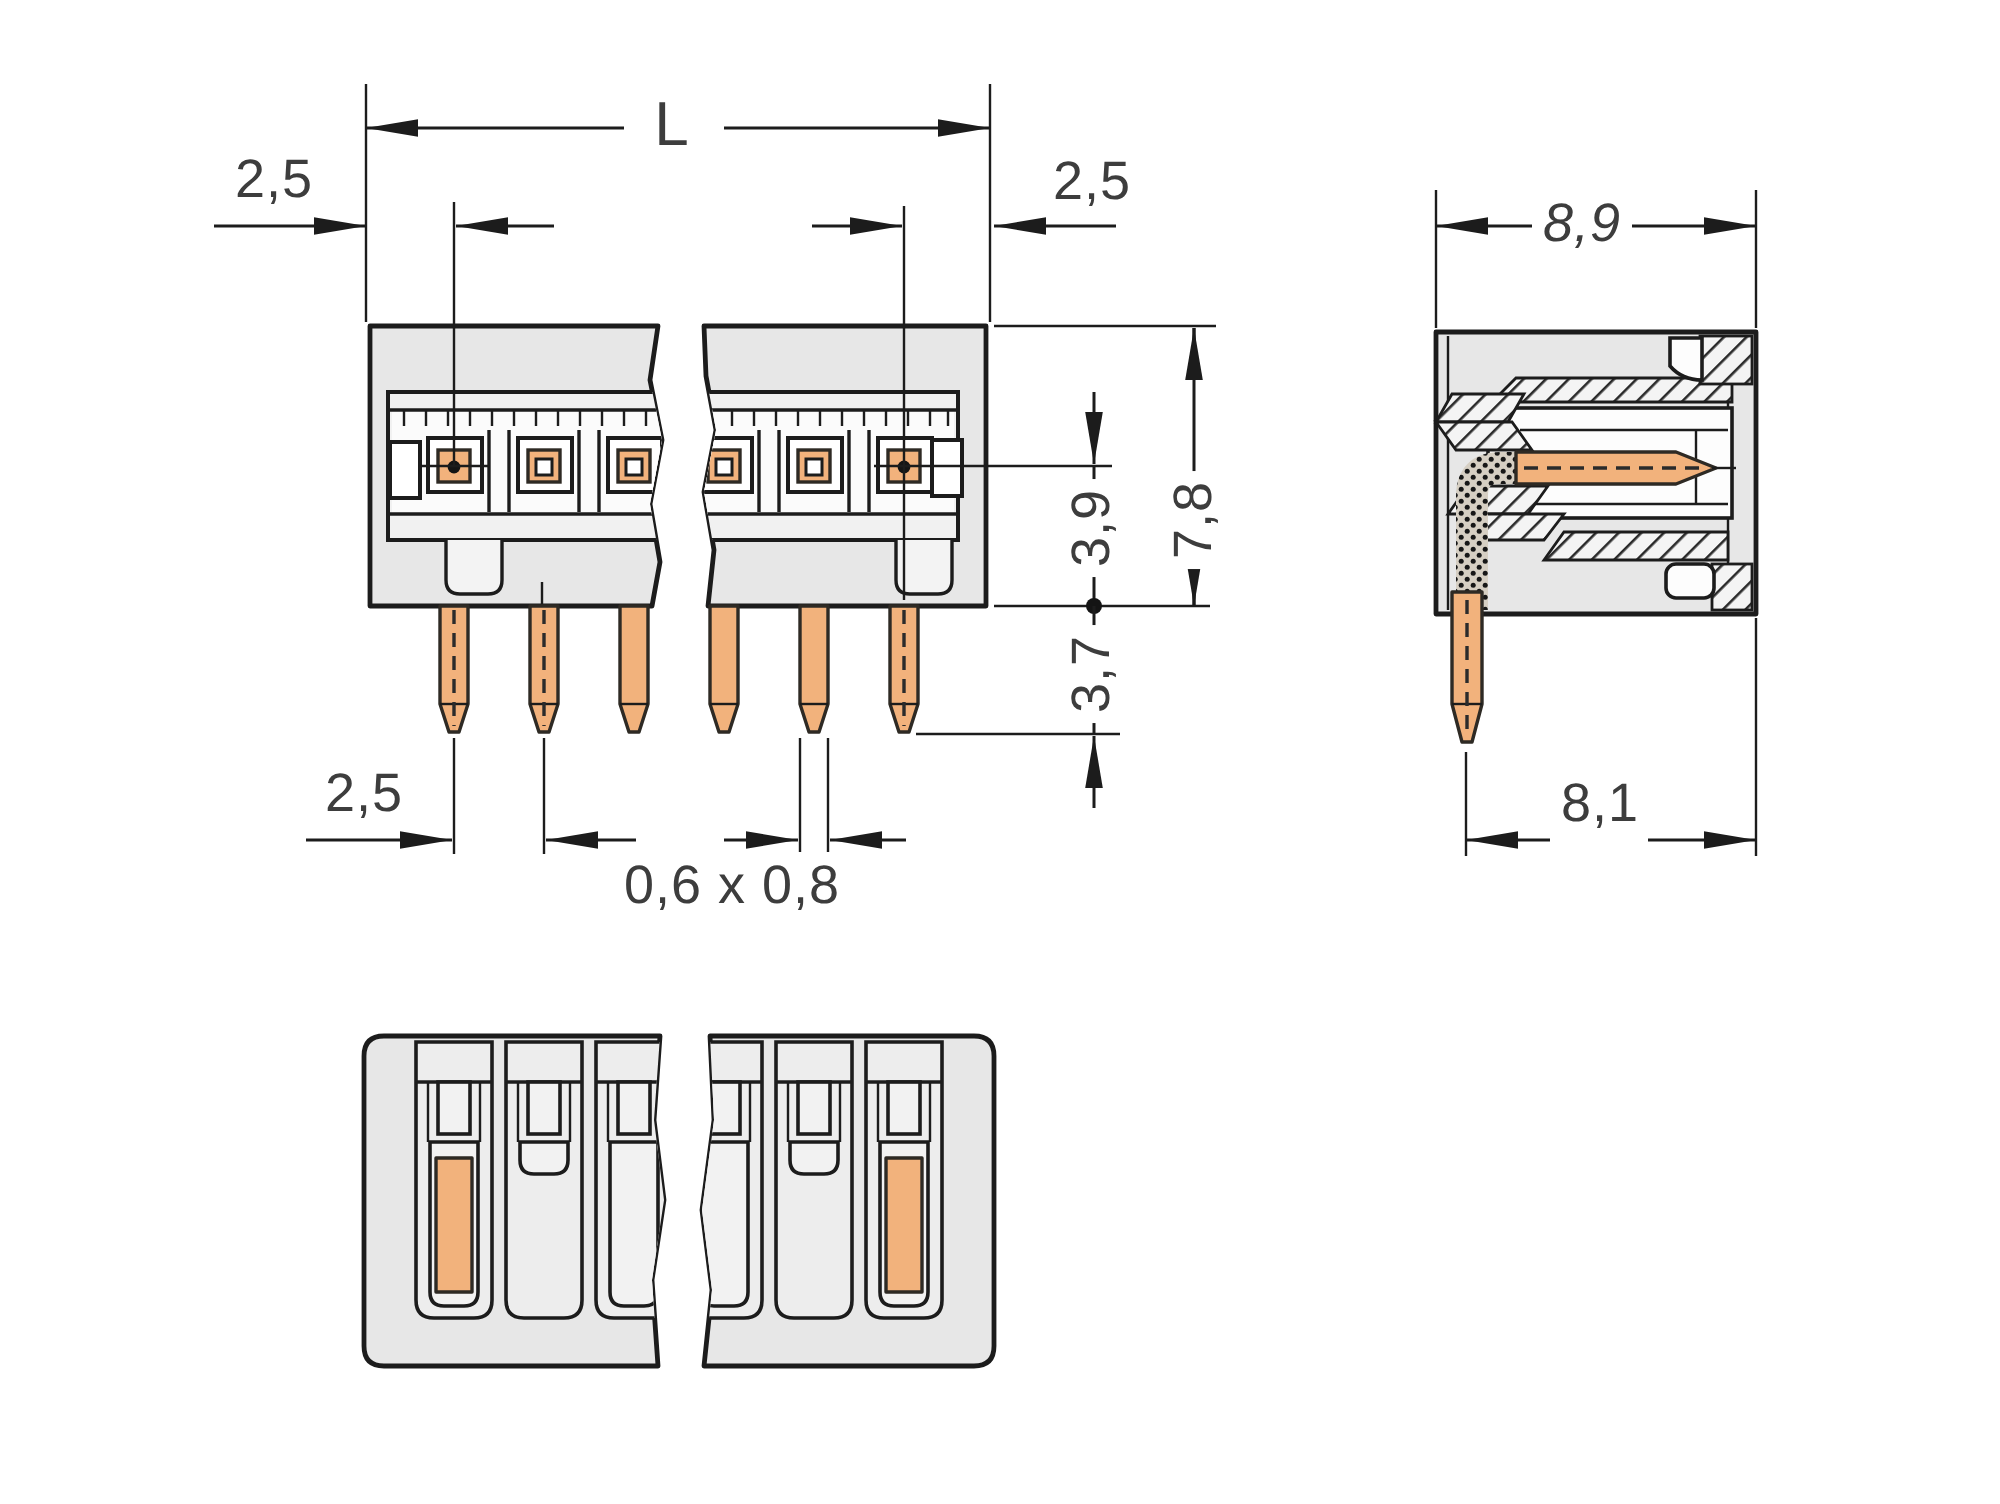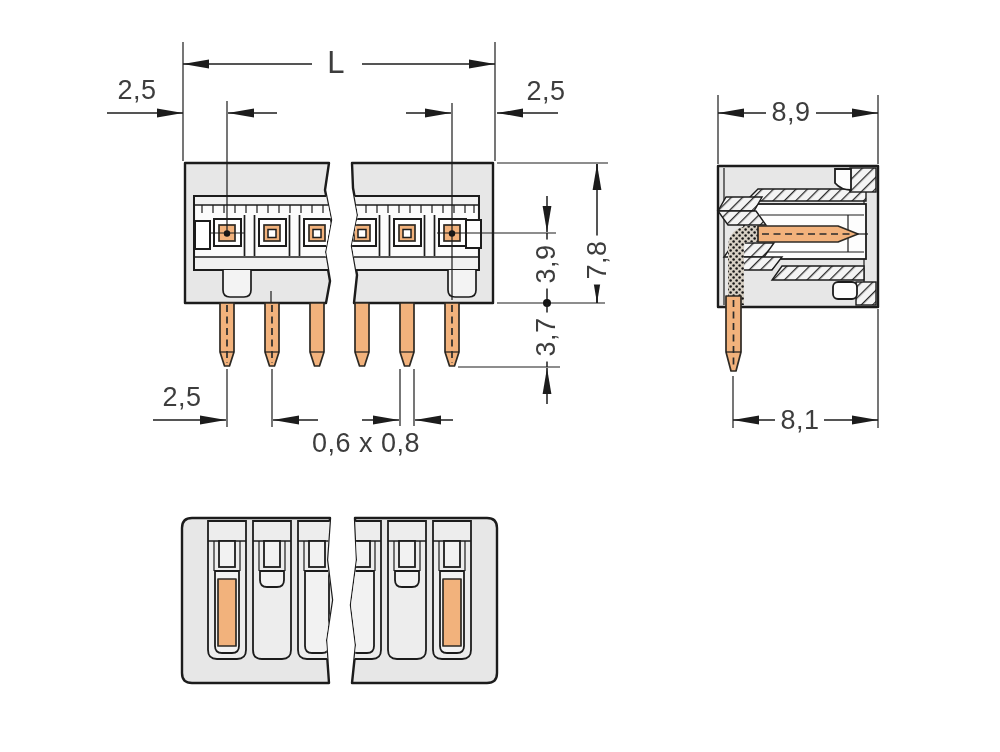--- a/index.html
+++ b/index.html
@@ -318,16 +318,16 @@
 </svg>
 
 <div class="dim big" style="left:336px;top:62px;">L</div>
 <div class="dim" style="left:137px;top:90px;">2,5</div>
 <div class="dim" style="left:546px;top:91px;">2,5</div>
 <div class="dim vert" style="left:597px;top:260px;">7,8</div>
 <div class="dim vert" style="left:546px;top:264px;">3,9</div>
 <div class="dim vert" style="left:546px;top:337px;">3,7</div>
 <div class="dim" style="left:182px;top:397px;">2,5</div>
 <div class="dim" style="left:366px;top:443px;">0,6 x 0,8</div>
-<div class="dim" style="left:791px;top:112px;">8,9</div>
-<div class="dim" style="left:800px;top:420px;">8,1</div>
+<div class="dim" style="left:791px;top:112px;font-style:italic;">8,9</div>
+<div class="dim" style="left:800px;top:402px;">8,1</div>
 
 </div>
 
 </body></html>

